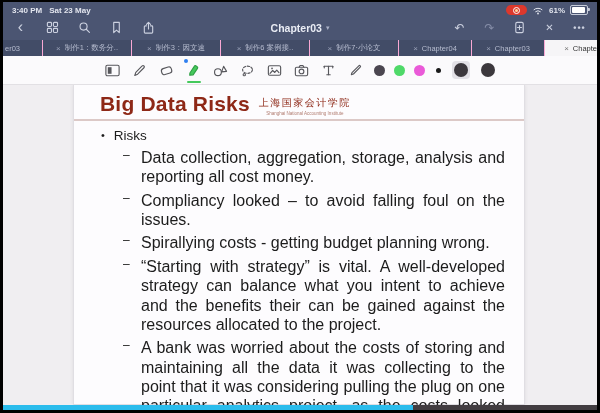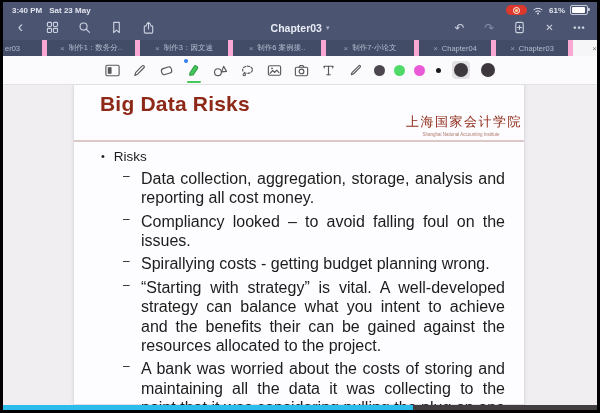--- a/index.html
+++ b/index.html
@@ -27,21 +27,21 @@
   .nav-title .caret{font-size:7px;color:#aab1c6;}
   .nav-ic{display:flex;align-items:center;justify-content:center;width:15px;height:15px;cursor:pointer;}
   .nav-ic svg{stroke:#ccd1e0;fill:none;stroke-width:1.2;stroke-linecap:round;stroke-linejoin:round;}
   .glyph{font-size:12px;line-height:1;}
   .glyph.dim{color:#868ea8;}
   .back-glyph{font-size:16px;line-height:1;margin-top:-2px;}
   .more-glyph{font-size:9px;letter-spacing:1px;font-weight:bold;}
 
   
   .tabbar{height:16px;background:#39425c;display:flex;align-items:stretch;flex:none;font-size:7.5px;color:#b6bccf;overflow:hidden;}
-  .tab{display:flex;align-items:center;justify-content:center;gap:4px;background:#424c67;border-right:5px solid #f9a8d4;
+  .tab{display:flex;align-items:center;justify-content:center;gap:4px;background:#424c67;border-right:1px solid #f9a8d4;
        flex:none;padding:0 3px;white-space:nowrap;overflow:hidden;cursor:pointer;}
   .tab .x{color:#98a0b7;font-size:8px;cursor:pointer;}
   .tab.partial{width:34px;justify-content:flex-start;padding-left:2px;border-left:none;}
   .tab.cjk{width:82px;}
   .tab.en{width:66px;}
   .tab.active{width:76px;background:#f6f5f7;color:#333;}
   .tab.active .x{color:#777;}
 
   
   .toolbar{height:28px;background:#fbfafc;border-bottom:1px solid #e2e0e4;display:flex;align-items:center;
@@ -54,25 +54,25 @@
   .swatch.small{width:11px;height:11px;}
   .swatch.tiny{width:5px;height:5px;margin:0 2px;}
   .swatch.big{width:14px;height:14px;}
   .swatch-wrap{padding:2px;border-radius:4px;display:flex;cursor:pointer;}
   .swatch-wrap.selected{background:#e3e1e6;}
 
   
   .canvas{flex:1;background:#f0eef1;position:relative;overflow:hidden;}
   .page{position:absolute;left:70px;top:0;bottom:0;width:452px;background:#fdfcfe;border:1px solid #e0dee3;border-top:none;
         box-shadow:0 0 4px rgba(0,0,0,0.08);box-sizing:border-box;}
-  .slide-head{display:flex;justify-content:space-between;align-items:flex-start;padding:7px 8px 0 26px;}
+  .slide-head{display:flex;align-items:flex-start;padding:7px 8px 0 26px;}
   .slide-title{font-size:21px;font-weight:bold;color:#8e2817;letter-spacing:0.2px;}
   .logo{width:110px;text-align:center;padding-top:2px;}
   .logo-snai{font-size:19px;line-height:0.85;font-weight:800;font-style:italic;color:#8e2817;letter-spacing:1px;}
-  .logo-cn{font-size:13px;color:#8e2817;letter-spacing:1.5px;margin-top:19px;white-space:nowrap;}
+  .logo-cn{font-size:10px;color:#8e2817;letter-spacing:1.5px;margin-top:2px;white-space:nowrap;}
   .logo-en{font-size:4.5px;color:#b17c70;white-space:nowrap;margin-top:1px;}
   .slide-divider{border-top:2px solid #dcc9c7;margin-top:3px;}
   .slide-body{padding:7px 19px 0 27px;color:#1c1c1c;}
   .l1{display:flex;gap:9px;font-size:13.5px;margin-bottom:5px;}
   .l1 .b{font-size:11px;padding-top:1px;}
   .l2{display:flex;padding-left:22px;margin-bottom:4px;}
   .l2 .d{width:18px;flex:none;font-size:12px;}
   .l2 .t{flex:1;text-align:justify;font-size:16px;line-height:1.21;}
 
   

